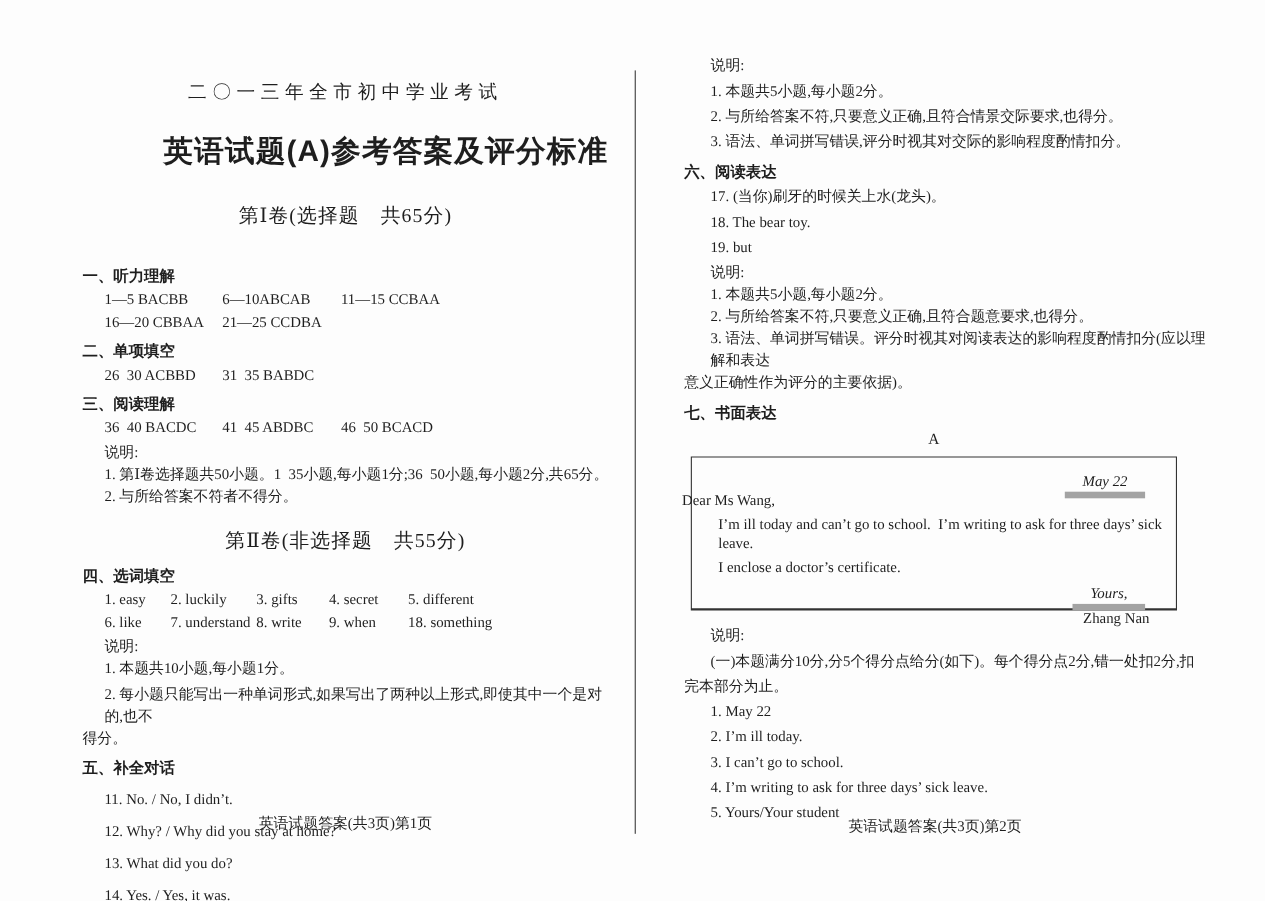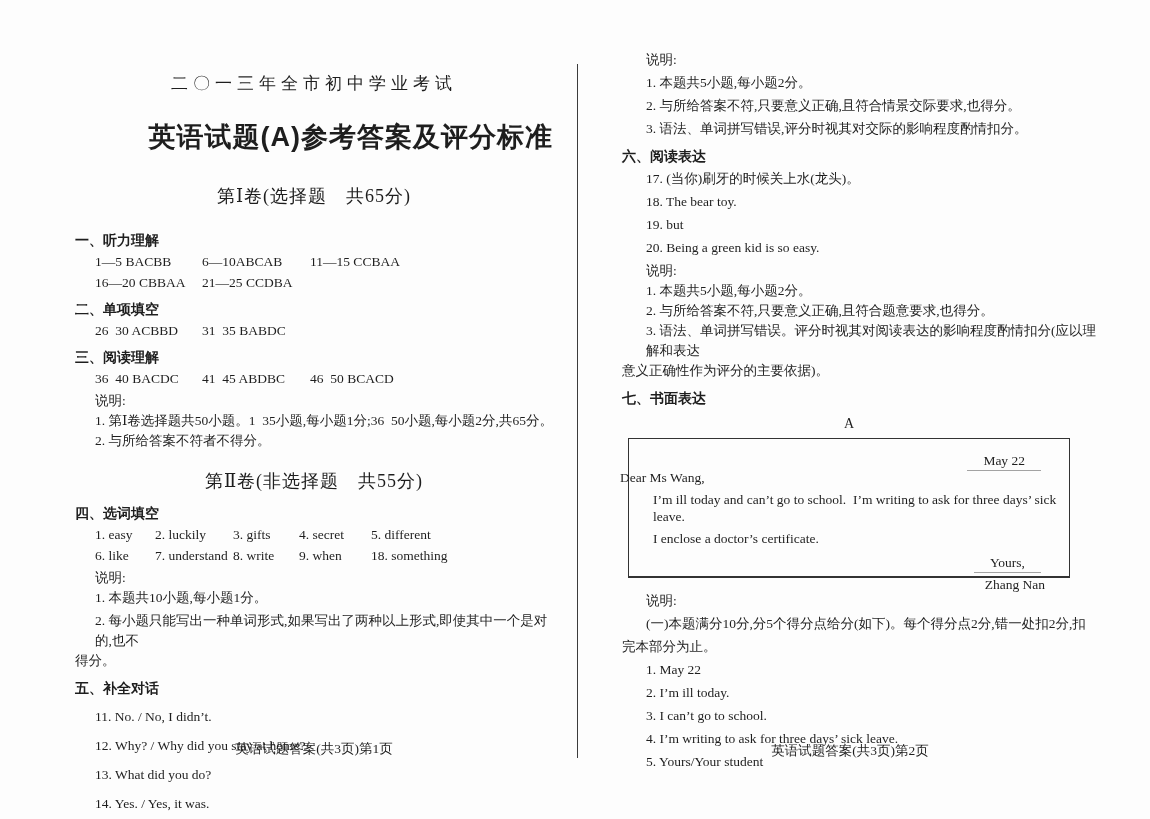--- a/index.html
+++ b/index.html
@@ -24,40 +24,40 @@
     margin-top:24px;
   }
   .part-heading { text-align:center; font-size:18px; margin-top:29px; letter-spacing:1px; }
   .part-heading.p2 { margin-top:18px; margin-bottom:10px; }
 
   .sec-h {
     font-weight:bold; font-size:14px; line-height:20px;
     font-family:"Liberation Sans","DejaVu Sans",sans-serif;
     margin-top:7px;
   }
-  .sec-h.first { margin-top:22px; }
+  .sec-h.first { margin-top:32px; }
 
   .ln { font-size:13.5px; line-height:20px; white-space:pre-wrap; }
   .ind { padding-left:20px; }
   .pr .ind { padding-left:24px; }
   .sp { margin-top:3px; }
   .dlg { margin-top:9px; }
 
   .arow { display:flex; padding-left:20px; font-size:13.5px; line-height:19px; margin-top:2px; }
   .arow span { white-space:pre; }
   .w1 { width:107px; } .w2 { width:108px; }
   .v1 { width:60px; } .v2 { width:78px; } .v3 { width:66px; } .v4 { width:72px; }
 
   .letter-label { width:442px; margin-left:6px; margin-top:8px; text-align:center; font-size:14px; }
   .letter-box {
     width:442px; margin-left:6px; margin-top:6px; height:140px;
     border:1px solid #333; border-bottom-width:2px;
     padding-top:13px; font-size:13.5px; line-height:17px;
   }
-  .letter-box .u { border-bottom:1px solid #a3a3a3; padding:0 16px 2px 16px; }
+  .letter-box .u { border-bottom:6px solid #a3a3a3; padding:0 16px 2px 16px;font-style:italic; }
   .letter-date { text-align:right; margin-right:28px; }
   .letter-salutation { margin-left:-9px; white-space:pre-wrap; }
   .letter-body { padding-left:24px; margin-top:5px; white-space:pre-wrap; }
   .letter-closing { text-align:right; margin-right:28px; margin-top:7px; }
   .letter-signature { text-align:right; margin-right:24px; margin-top:5px; }
 
   .footer { position:absolute; font-size:13.5px; text-align:center; white-space:pre; }
   .f1 { left:75px; width:478px; top:740px; }
   .f2 { left:622px; width:456px; top:742px; }
 </style>
@@ -132,21 +132,20 @@
 <div class="page page-right pr">
   <div class="ln ind">说明:</div>
   <div class="ln ind sp">1. 本题共5小题,每小题2分。</div>
   <div class="ln ind sp">2. 与所给答案不符,只要意义正确,且符合情景交际要求,也得分。</div>
   <div class="ln ind sp">3. 语法、单词拼写错误,评分时视其对交际的影响程度酌情扣分。</div>
 
   <div class="sec-h">六、阅读表达</div>
   <div class="ln ind sp">17. (当你)刷牙的时候关上水(龙头)。</div>
   <div class="ln ind sp">18. The bear toy.</div>
   <div class="ln ind sp">19. but</div>
-  <div class="ln ind sp">20. Being a green kid is so easy.</div>
   <div class="ln ind sp">说明:</div>
   <div class="ln ind">1. 本题共5小题,每小题2分。</div>
   <div class="ln ind">2. 与所给答案不符,只要意义正确,且符合题意要求,也得分。</div>
   <div class="ln ind">3. 语法、单词拼写错误。评分时视其对阅读表达的影响程度酌情扣分(应以理解和表达</div>
   <div class="ln">意义正确性作为评分的主要依据)。</div>
 
   <div class="sec-h">七、书面表达</div>
   <div class="letter-label">A</div>
   <div class="letter-box">
     <div class="letter-date"><span class="u">May 22</span></div>

